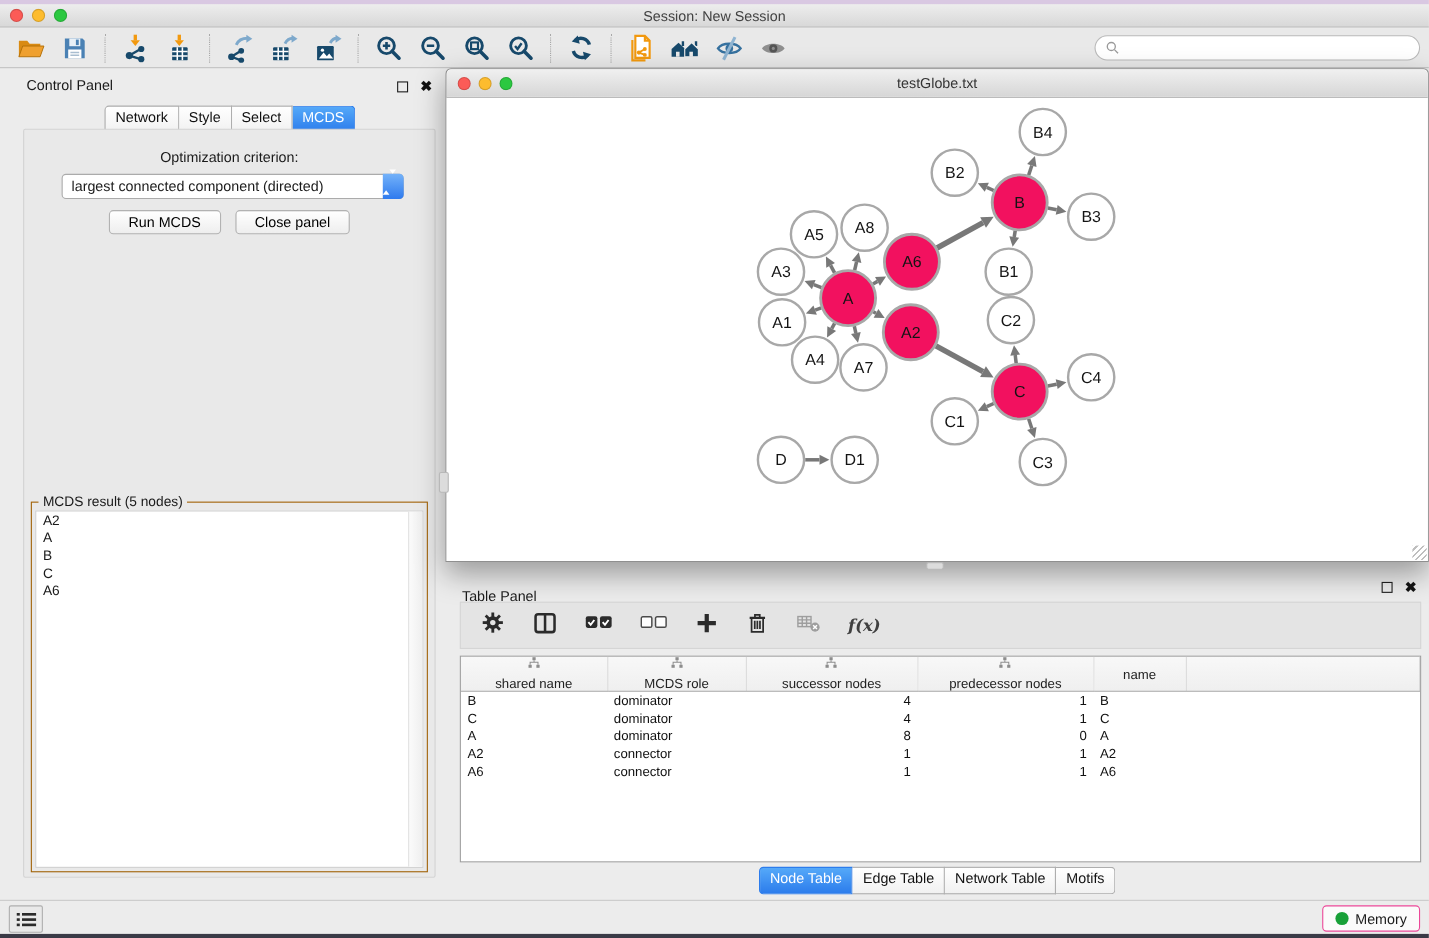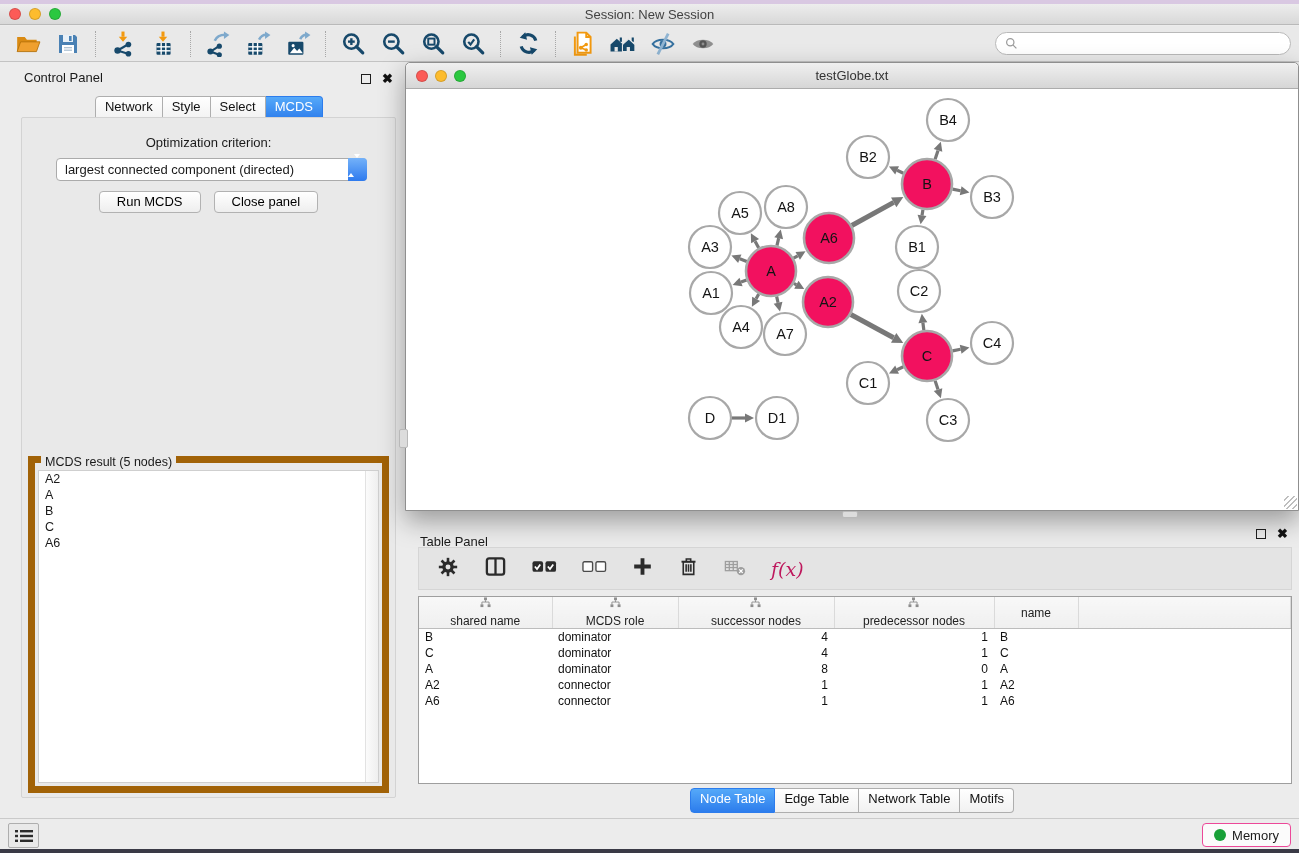--- a/index.html
+++ b/index.html
@@ -51,21 +51,21 @@
     padding-left:8px; }
   .select-stepper { position:absolute; right:-1px; top:-1px; width:19px; height:23px; border-radius:0 4px 4px 0;
     background:linear-gradient(#74B2F9,#2E7AEE); }
   .step-up { width:0; height:0; border-left:3.5px solid transparent; border-right:3.5px solid transparent;
     border-bottom:4.5px solid #fff; margin:4px auto 2.5px; }
   .step-down { width:0; height:0; border-left:3.5px solid transparent; border-right:3.5px solid transparent;
     border-top:4.5px solid #fff; margin:0 auto; }
   .btn-row { position:absolute; top:73px; left:0; right:0; display:flex; justify-content:center; gap:13px; }
   .pushbtn { height:22px; line-height:20px; padding:0 17px; font-size:13px; background:linear-gradient(#FFFFFF,#EEEEEE);
     border:1px solid #B2B2B2; border-radius:4px; }
-  .groupbox { position:absolute; left:6px; right:6px; top:338px; bottom:4px; border:7px solid #a16207; }
+  .groupbox { position:absolute; left:6px; right:6px; top:338px; bottom:4px; border:1px solid #a16207; }
   .groupbox-legend { position:absolute; top:-8px; left:6px; background:#E9E9E9; padding:0 4px; font-size:12.5px; }
   .result-list { position:absolute; top:7px; left:3px; right:3px; bottom:3px; background:#fff;
     border:1px solid #CFCFCF; overflow:hidden; }
   .result-scroll { position:absolute; right:0; top:0; bottom:0; width:13px; background:linear-gradient(90deg,#FBFBFB,#EFEFEF); border-left:1px solid #E2E2E2; }
   .result-item { font-size:12.5px; line-height:16px; padding-left:6px; }
   .result-list .result-item:first-child { padding-top:3px; }
 
   
   .net-window { position:absolute; left:405px; top:62px; width:894px; height:449px; background:#fff;
     border:1px solid #8F8F8F; border-radius:5px 5px 0 0; box-shadow:0 10px 26px rgba(0,0,0,0.35); }
@@ -81,21 +81,21 @@
     border:1px solid #B8B8B8; border-radius:2px; }
   .divider-h { position:absolute; left:842px; top:511px; width:16px; height:7px; background:#DCDCDC;
     border:1px solid #B8B8B8; border-radius:2px; }
 
   
   .table-panel { position:absolute; left:405px; top:520px; width:894px; height:292px; }
   .tp-title { position:absolute; left:15px; top:14px; }
   .tp-winbtns { right:11px; top:8px; }
   .tp-toolbar { position:absolute; top:27px; left:13px; right:7px; height:43px; background:#E4E4E4;
     border:1px solid #D5D5D5; display:flex; align-items:center; gap:25px; padding-left:18px; }
-  .fx-label { font-style:italic; font-family:"DejaVu Serif", serif; font-size:19px; color:#be185d; }
+  .fx-label { font-style:italic; font-family:"DejaVu Serif", serif; font-size:15px; color:#404040;font-weight:bold; }
   .tp-tablewrap { position:absolute; top:76px; left:13px; right:7px; height:188px; background:#fff;
     border:1px solid #9E9E9E; overflow:hidden; }
   table.data { border-collapse:collapse; width:100%; table-layout:fixed; font-size:12px; }
   table.data th { height:22px; font-weight:normal; font-size:12px; color:#222;
     background:linear-gradient(#F8F8F8,#EFEFEF); border-bottom:1px solid #BCBCBC; border-right:1px solid #DADADA;
     text-align:center; white-space:nowrap; overflow:hidden; }
   table.data th .th-inner { display:inline-flex; align-items:center; gap:6px;flex-direction:column; }
   table.data td { height:16px; padding:0 6px; white-space:nowrap; overflow:hidden; color:#111; }
   td.num { text-align:right; padding-right:17px; }
   td.name { padding-left:9px; }

